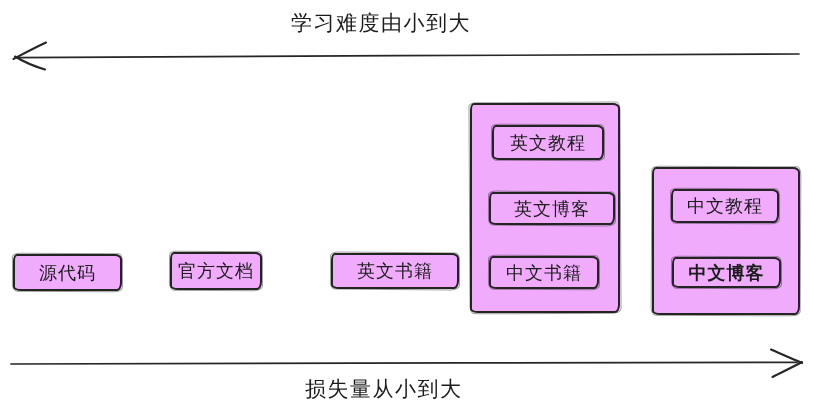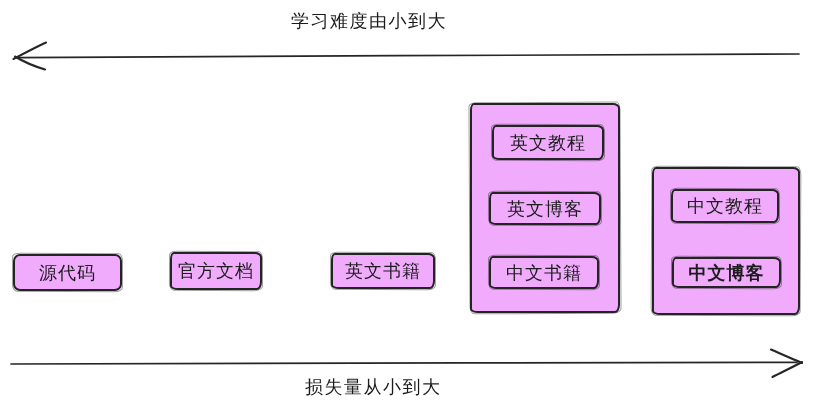--- a/index.html
+++ b/index.html
@@ -12,21 +12,21 @@
     color: #1c1c1c;
     overflow: hidden;
   }
   .arrows { position: absolute; left: 0; top: 0; width: 813px; height: 414px; }
   .arrows path { stroke: #262626; fill: none; stroke-linecap: round; }
   .axis-line { stroke-width: 1.7; }
   .axis-head { stroke-width: 2.1; }
 
   .axis-label {
     position: absolute;
-    font-size: 18px;
+    font-size: 21px;
     letter-spacing: 1.5px;
     color: #1b1b1b;
     white-space: nowrap;
   }
   .top-label { left: 291px; top: 9px; }
   .bottom-label { left: 305px; top: 375px; }
 
   .sketch-box {
     position: absolute;
     box-sizing: border-box;
@@ -44,33 +44,33 @@
     content: "";
     position: absolute;
     inset: -3px;
     border: 1px solid rgba(36,36,36,0.45);
     border-radius: 8px 4px 9px 5px / 4px 9px 5px 8px;
     transform: rotate(0.4deg);
     pointer-events: none;
   }
 
   
-  .box-source   { left: 13px;  top: 254px; width: 109px; height: 37px; border-radius: 7px; }
+  .box-source   { left: 13px;  top: 254px; width: 109px; height: 37px; }
   .box-docs     { left: 170px; top: 252px; width: 92px; height: 38px; }
-  .box-en-books { left: 331px; top: 253px; width: 104px; height: 36px; }
+  .box-en-books { left: 331px; top: 253px; width: 128px; height: 36px; }
 
   
   .group-1 { left: 470px; top: 103px; width: 150px; height: 210px; }
   .group-2 { left: 652px; top: 167px; width: 148px; height: 148px; }
   .group-1::before { transform: rotate(-0.3deg); }
   .group-2::before { transform: rotate(0.3deg); }
 
   
   .g1-i0 { left: 20px; top: 20px;  width: 112px; height: 35px; }
-  .g1-i1 { left: 17px; top: 87px;  width: 112px; height: 33px; }
+  .g1-i1 { left: 17px; top: 87px;  width: 126px; height: 33px; }
   .g1-i2 { left: 17px; top: 151px; width: 110px; height: 33px; }
 
   
   .g2-i0 { left: 17px; top: 20px; width: 108px; height: 34px; }
   .g2-i1 { left: 18px; top: 88px; width: 109px; height: 31px; font-weight: bold; }
 </style>
 </head>
 <body>
 
 <div class="canvas">

